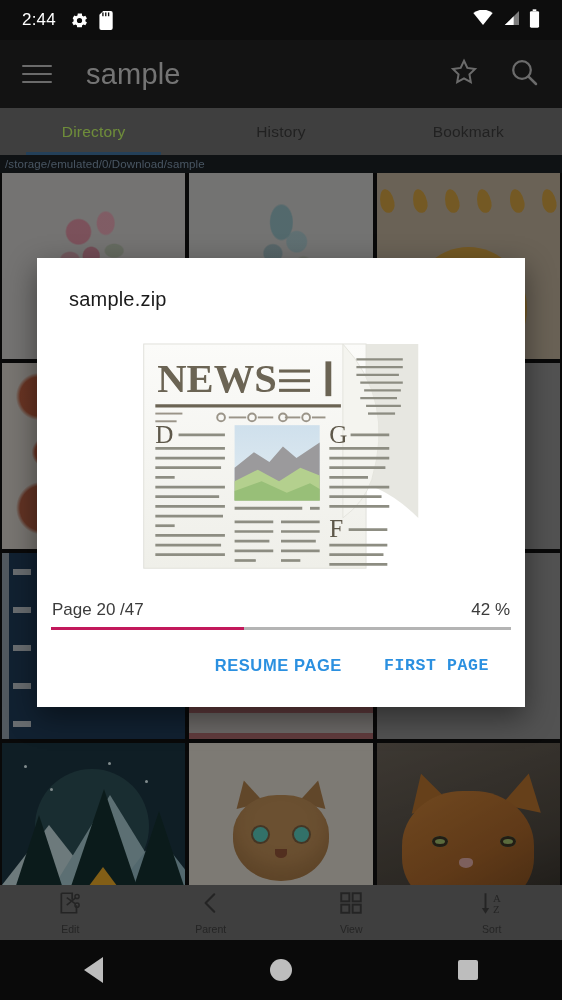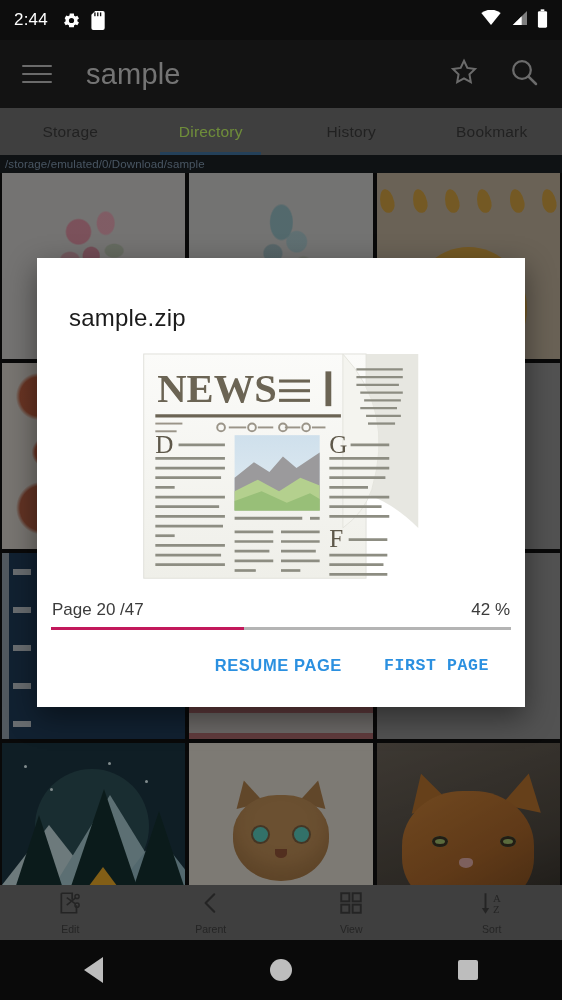--- a/index.html
+++ b/index.html
@@ -16,21 +16,21 @@
     background: #1a1a1a;
     overflow: hidden;
   }
 
   
   #statusbar {
     position: absolute; top: 0; left: 0;
     width: 562px; height: 40px;
     background: #0d0d0d;
     display: flex; align-items: center;
-    padding: 0 14px;
+    padding: 0 22px;
     z-index: 60;
   }
   #status-time {
     color: #fff; font-size: 17px; font-weight: 400;
     letter-spacing: .2px; margin-right: 14px;
   }
   .status-ic { margin-right: 10px; display: flex; align-items: center; }
   #status-spacer { flex: 1; }
   .status-right { display: flex; align-items: center; gap: 9px; }
 
@@ -274,22 +274,22 @@
   
   #dialog {
     position: absolute; left: 37px; top: 258px;
     width: 488px; height: 449px;
     background: #fff;
     box-shadow: 0 10px 28px rgba(0,0,0,.45);
     z-index: 40;
     display: flex; flex-direction: column;
   }
   #dialog-title {
-    margin: 46px 0 0 32px;
-    font-size: 24px; color: #1b1b1b; font-weight: 400;
+    margin: 30px 0 0 32px;
+    font-size: 20px; color: #1b1b1b; font-weight: 400;
     letter-spacing: .2px;
   }
   #dialog-thumb-wrap {
     flex: 1; display: flex; align-items: center; justify-content: center;
     margin-top: 8px;
   }
   #news-svg { width: 290px; height: 244px; }
 
   #progress-row {
     margin: 0 14px 0 14px;
@@ -380,23 +380,20 @@
       <span>
         <svg width="32" height="32" viewBox="0 0 24 24">
             <circle cx="10.5" cy="10.5" r="6.6" fill="none" stroke="#b9b9b9" stroke-width="1.7"></circle>
             <line x1="15.4" y1="15.4" x2="21" y2="21" stroke="#b9b9b9" stroke-width="1.9" stroke-linecap="round"></line>
           </svg>
       </span>
     </div>
   </div>
 
   <div id="tabs">
-    <div class="tab">
-      <span>Storage</span>
-    </div>
     <div class="tab active">
       <span>Directory</span>
     </div>
     <div class="tab">
       <span>History</span>
     </div>
     <div class="tab">
       <span>Bookmark</span>
     </div>
   </div>

